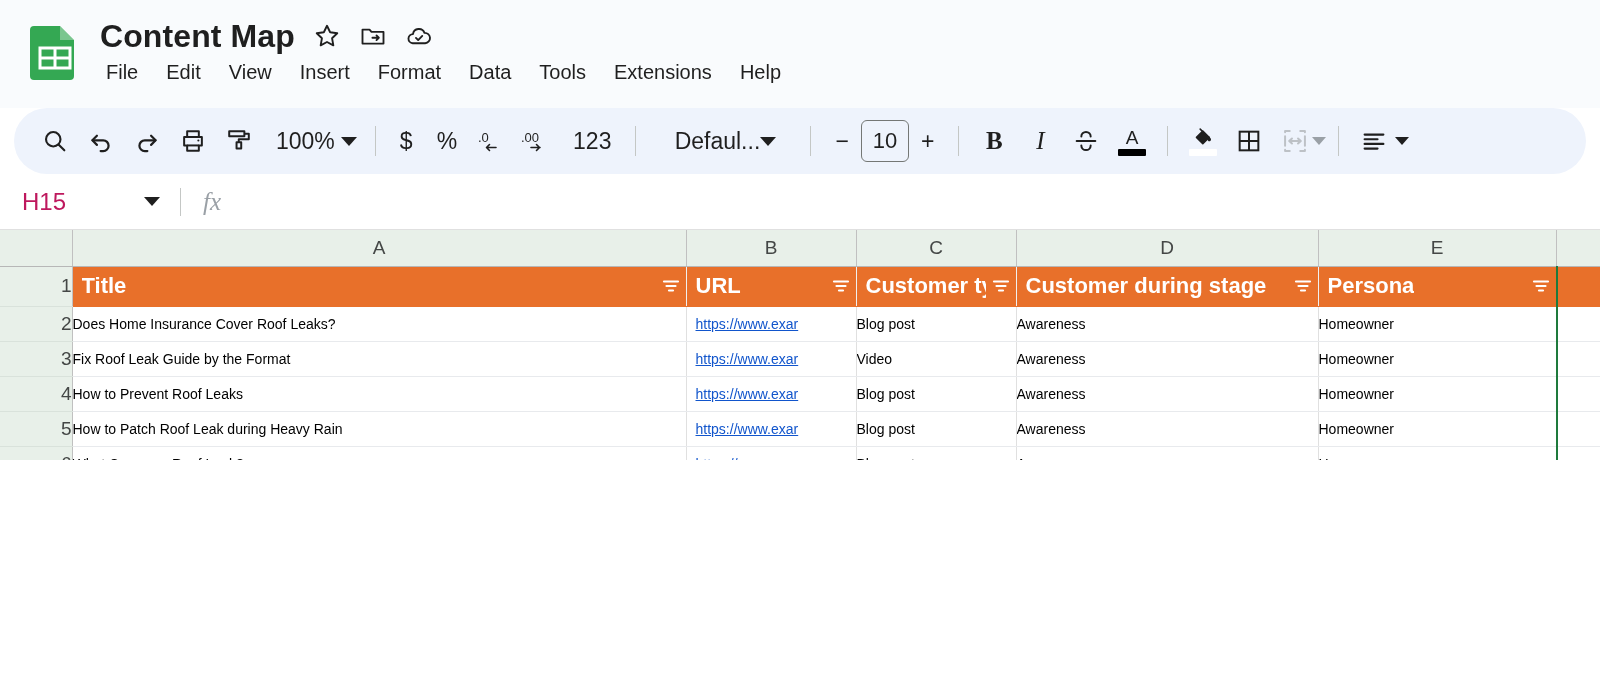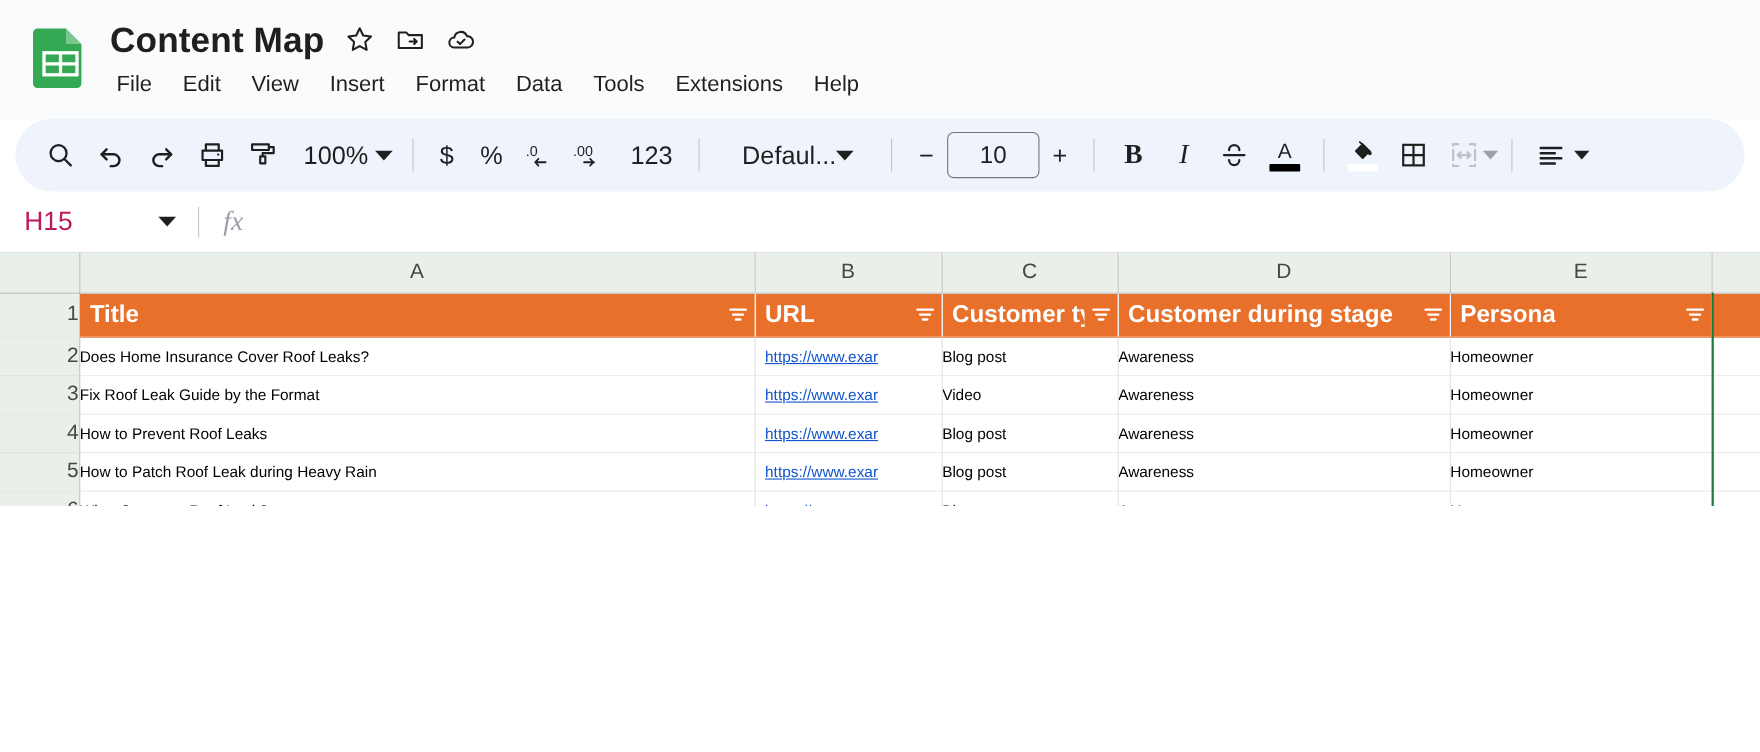--- a/index.html
+++ b/index.html
@@ -37,21 +37,21 @@
     letter-spacing: 0.1px;
     font-weight: 700;
     white-space: nowrap;
   }
   .title-icon { width: 28px; height: 28px; display: block; color: #444746; }
   .title-icon svg { display: block; width: 28px; height: 28px; }
 
   .menubar {
     position: absolute;
     left: 100px; top: 58px;
-    display: flex; align-items: flex-end; gap: 0;
+    display: flex; align-items: flex-start; gap: 0;
     height: 34px;
   }
   .menu-item {
     font-size: 20px;
     color: #1f1f1f;
     padding: 3px 14px;
     border-radius: 6px;
     white-space: nowrap;
     cursor: default;
   }
@@ -111,21 +111,21 @@
     width: 0; height: 0;
     border-left: 8px solid transparent;
     border-right: 8px solid transparent;
     border-top: 9px solid #1f1f1f;
   }
   .caret.sm {
     border-left-width: 7px; border-right-width: 7px; border-top-width: 8px;
   }
   .caret.disabled { border-top-color: #9aa0a6; }
   .fontsize-box {
-    width: 84px; height: 42px;
+    width: 48px; height: 42px;
     border: 1px solid #747775;
     border-radius: 6px;
     display: flex; align-items: center; justify-content: center;
     font-size: 22px; color: #1f1f1f;
     background: transparent;
     flex: 0 0 auto;
   }
   .tb-bold { font-weight: 700; font-size: 25px; font-family: "Liberation Serif", serif; }
   .tb-ital { font-style: italic; font-size: 25px; font-family: "Liberation Serif", serif; }
 

